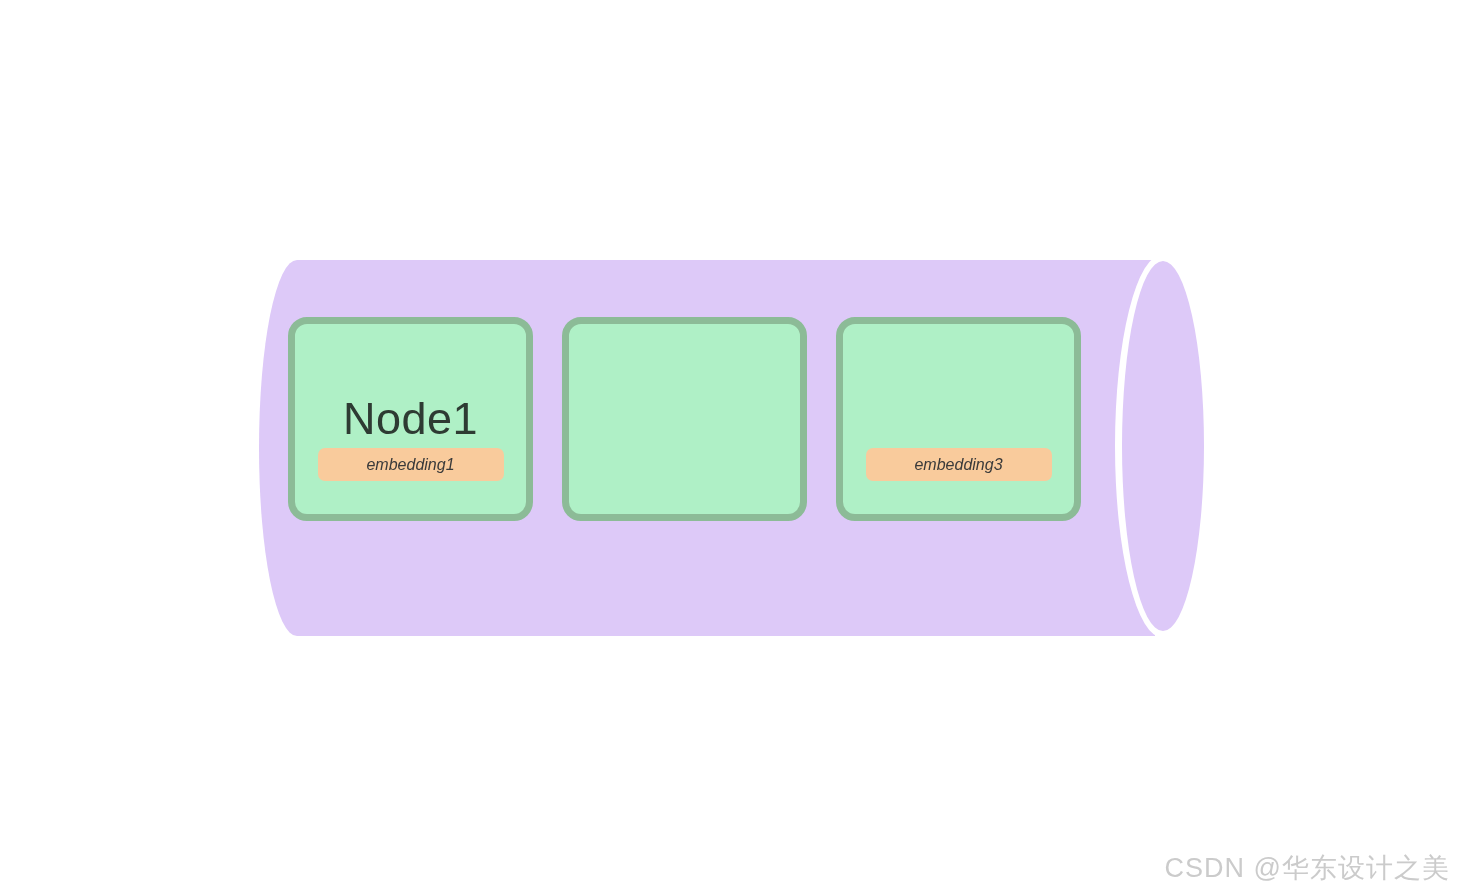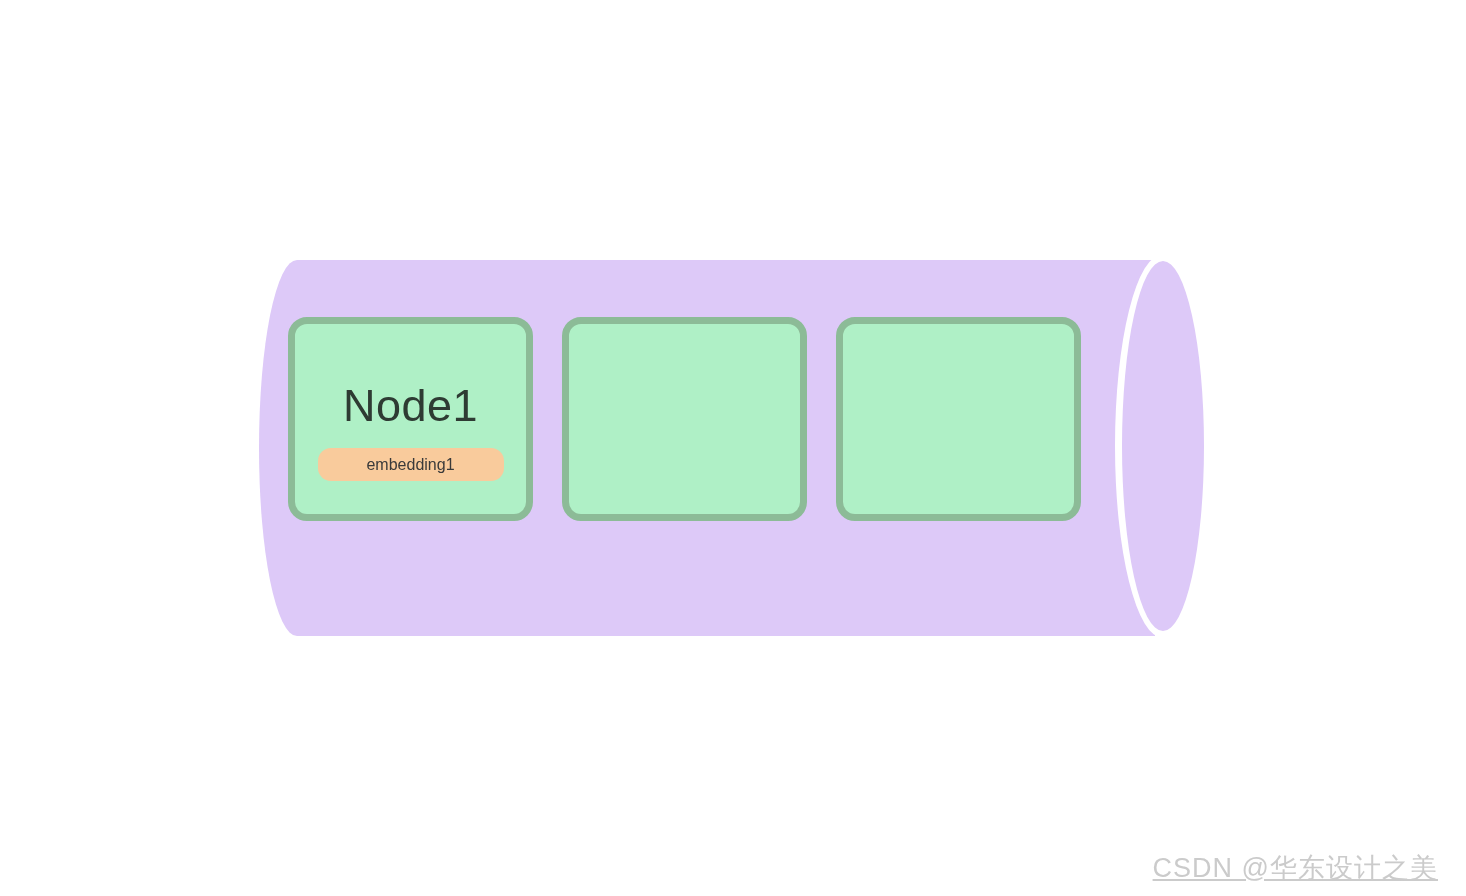--- a/index.html
+++ b/index.html
@@ -59,47 +59,47 @@
     align-items: center;
     justify-content: flex-end;
     padding-bottom: 33px;
   }
   .node-title {
     font-size: 45px;
     font-weight: 500;
     letter-spacing: 0.5px;
     color: #2e3b33;
     line-height: 1.1;
-    margin-bottom: 18px;
+    margin-bottom: 5px;
     white-space: nowrap;
   }
   .embedding-badge {
     width: 186px;
     height: 33px;
     box-sizing: border-box;
     background: #f9cb9c;
-    border-radius: 13px;
+    border-radius: 7px;
     color: #3a3a3a;
     font-size: 16px;
     line-height: 33px;
     text-align: center;
     white-space: nowrap;
+    font-style: italic;
   }
 
   
   .watermark {
     position: absolute;
-    right: 28px;
+    right: 16px;
     bottom: 10px;
     font-size: 27px;
     color: #cbcbcb;
     text-shadow: 1px 1px 1px #ffffff;
     letter-spacing: 1px;
     white-space: nowrap;
-    text-decoration: underline;
   }
 </style>
 </head>
 <body>
 
 <div class="canvas">
 
   <div class="cylinder-body"></div>
   <div class="cylinder-cap"></div>
 
@@ -107,19 +107,20 @@
 
     <div class="node-card">
       <div class="node-title">Node1</div>
       <div class="embedding-badge">embedding1</div>
     </div>
 
     <div class="node-card">
     </div>
 
     <div class="node-card">
+      <div class="embedding-badge">embedding3</div>
     </div>
 
   </div>
 
   <div class="watermark">CSDN @华东设计之美</div>
 
 </div>
 
 </body></html>

